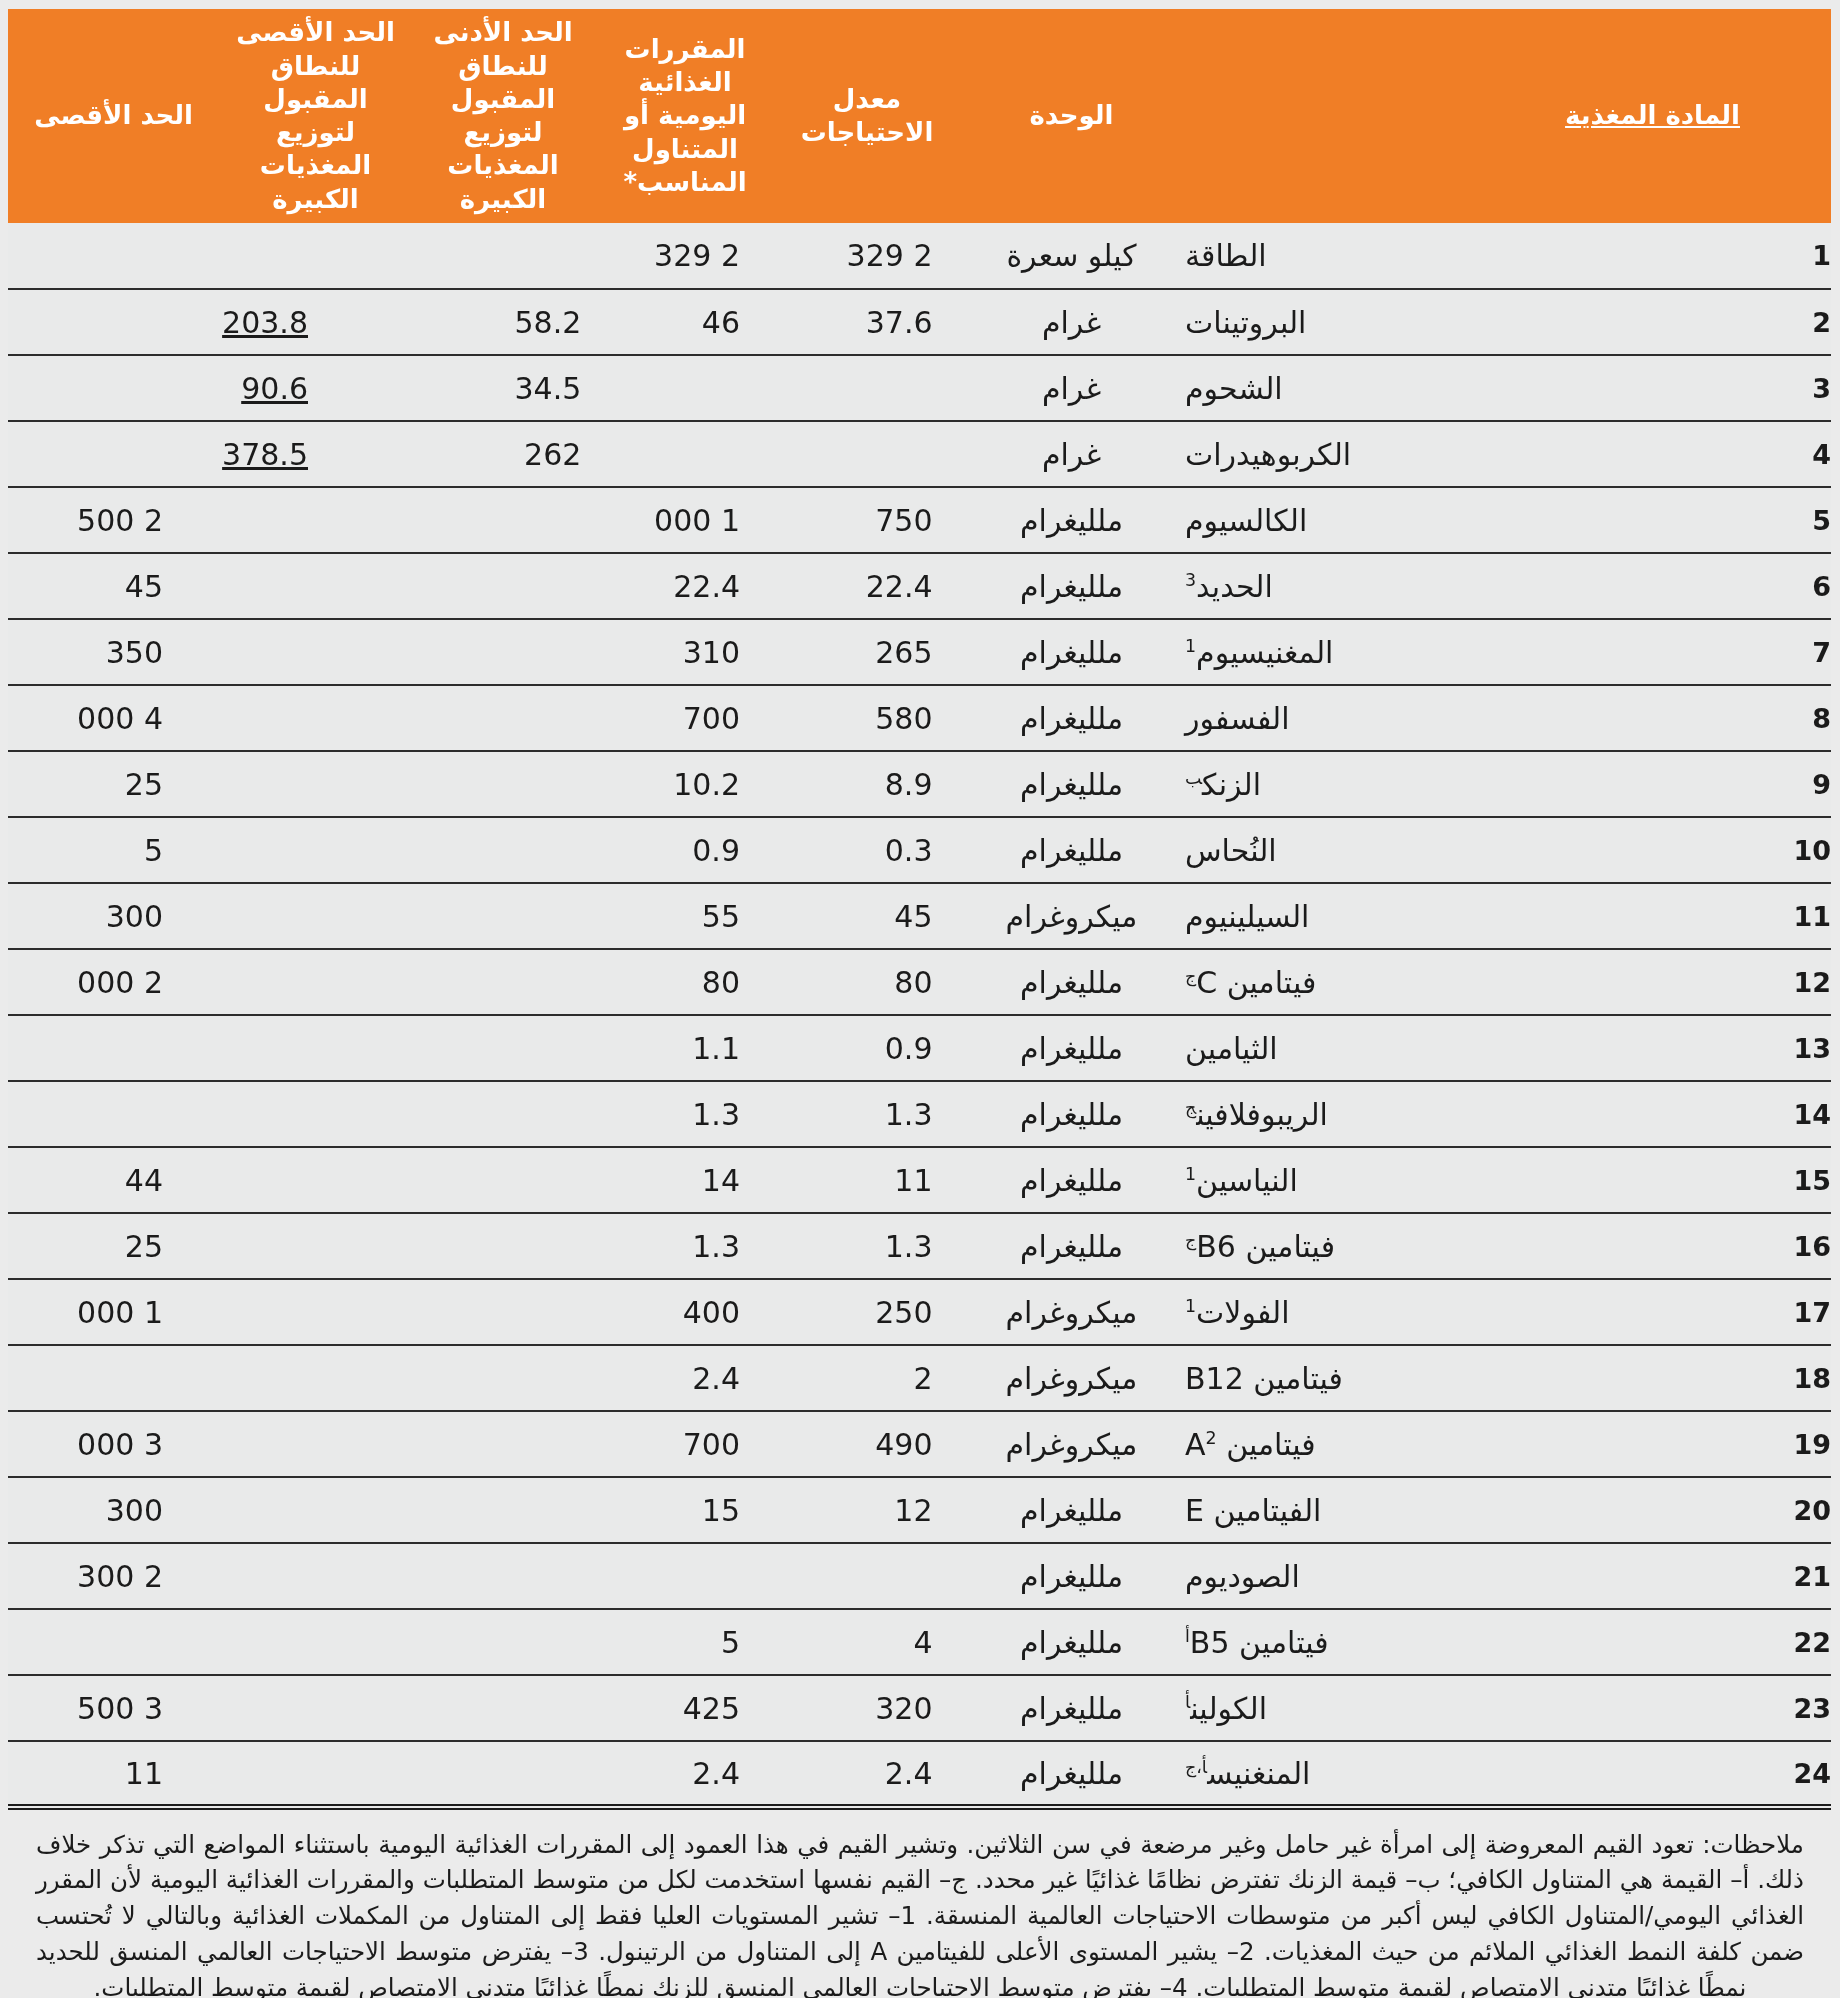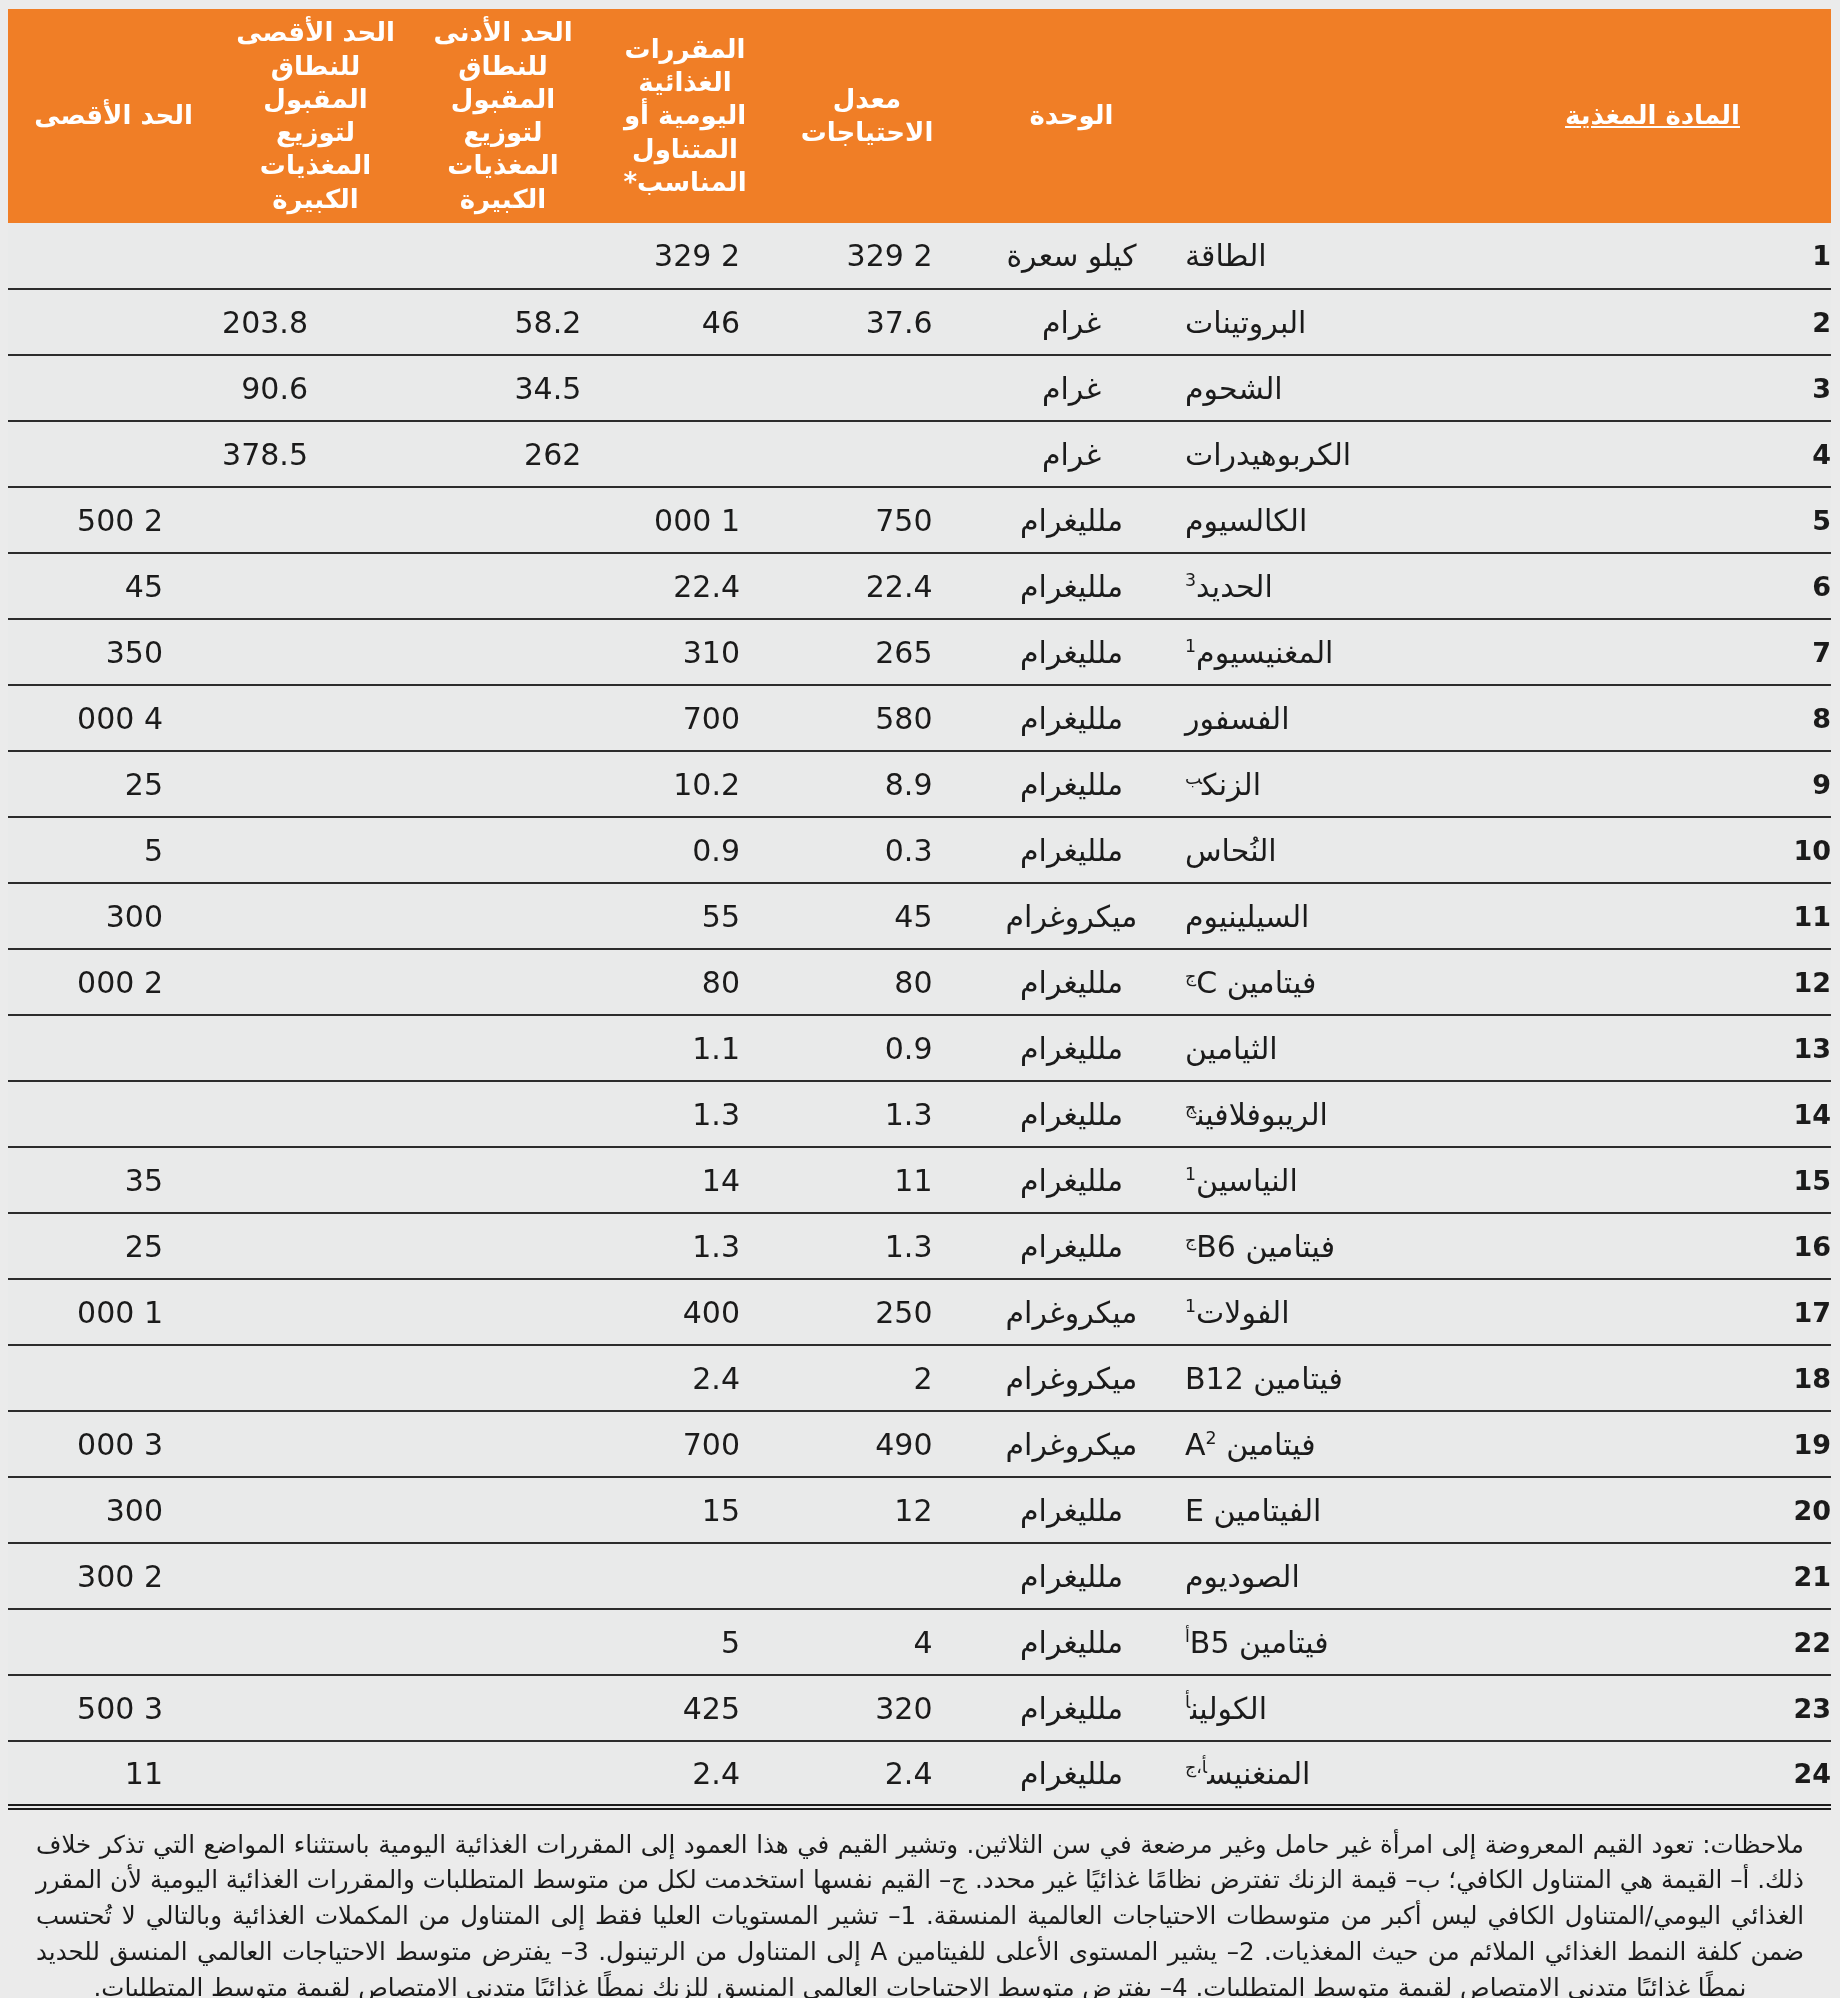--- a/index.html
+++ b/index.html
@@ -78,21 +78,21 @@
   }
   td.c-nutrient sup {
     font-size: 58%;
     line-height: 0;
   }
   td.c-unit { text-align: center; }
   td.c-val  { text-align: right; }
   td.c-avg     { padding-right: 25.5px;  }
   td.c-rda     { padding-right: 36px;  }
   td.c-amdrmin { padding-right: 12.7px;  }
-  td.c-amdrmax { padding-right: 104px; }
+  td.c-amdrmax { padding-right: 104px; text-decoration: underline; }
   td.c-ul      { padding-right: 56px;  }
 
   .notes {
     margin: 16.4px 27px 0;
     font-size: 24.5px;
     line-height: 1.46;
     text-align: justify;
     text-align-last: center;
   }
   .notes strong { font-weight: normal; }
@@ -267,21 +267,21 @@
       <td class="c-val c-ul"></td>
     </tr>
         <tr>
       <td class="c-num">15</td>
       <td class="c-nutrient"><span>النياسين</span><sup>1</sup></td>
       <td class="c-unit">ملليغرام</td>
       <td class="c-val c-avg">11</td>
       <td class="c-val c-rda">14</td>
       <td class="c-val c-amdrmin"></td>
       <td class="c-val c-amdrmax"></td>
-      <td class="c-val c-ul">35</td>
+      <td class="c-val c-ul">44</td>
     </tr>
         <tr>
       <td class="c-num">16</td>
       <td class="c-nutrient"><span>فيتامين B6</span><sup>ج</sup></td>
       <td class="c-unit">ملليغرام</td>
       <td class="c-val c-avg">1.3</td>
       <td class="c-val c-rda">1.3</td>
       <td class="c-val c-amdrmin"></td>
       <td class="c-val c-amdrmax"></td>
       <td class="c-val c-ul">25</td>

